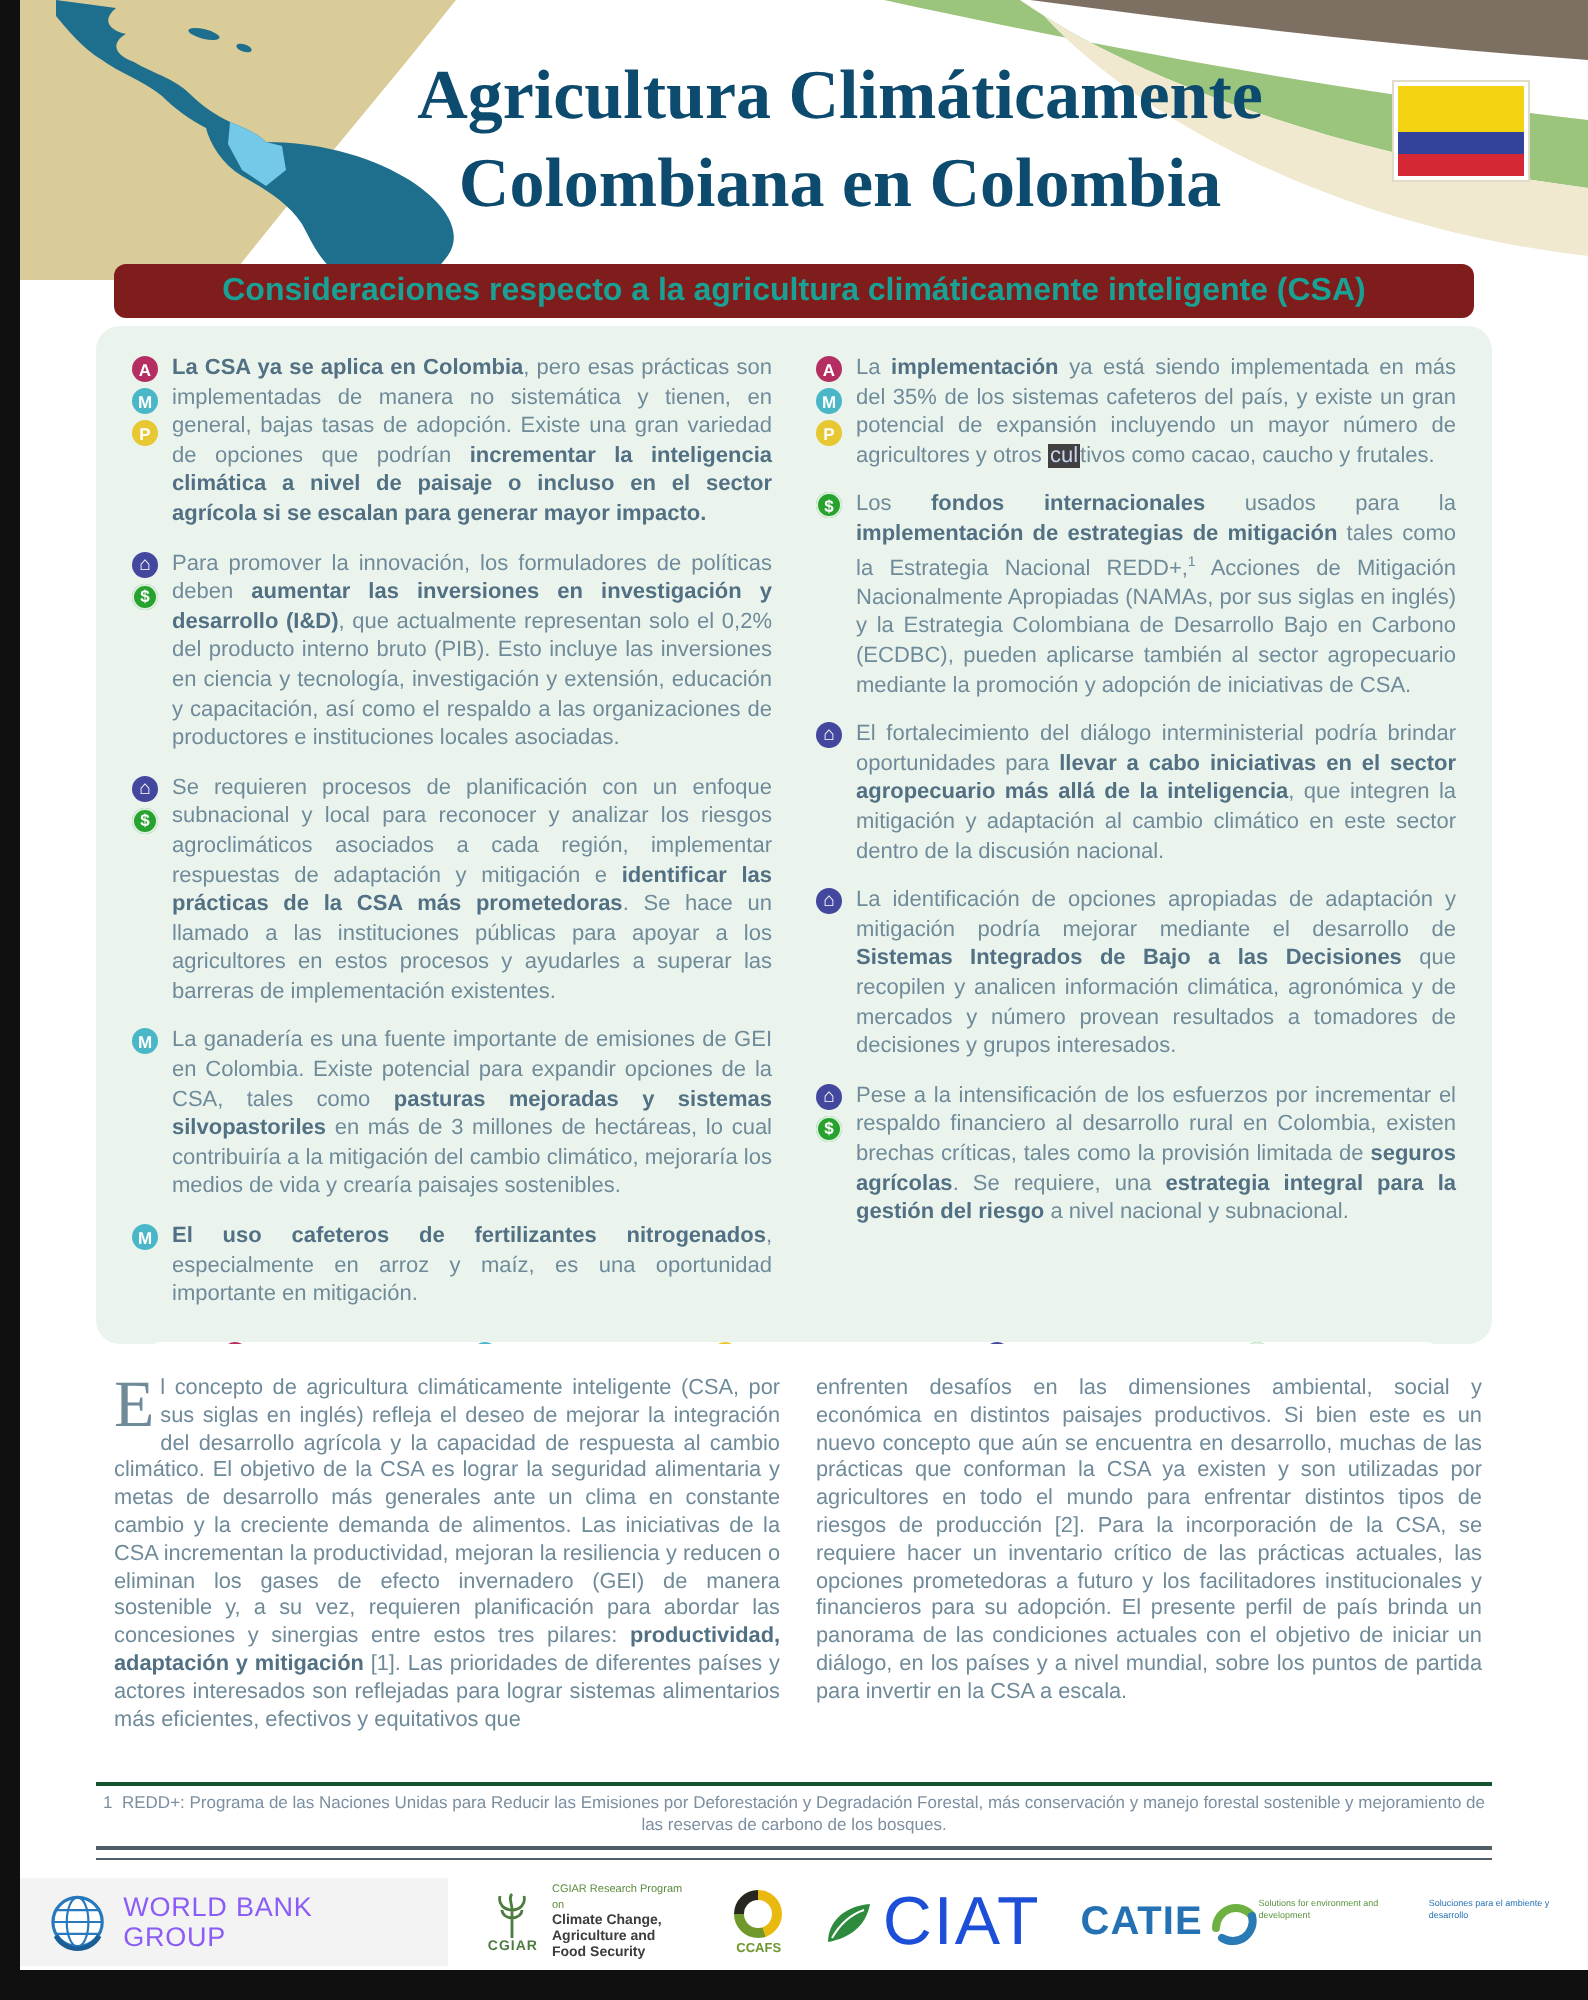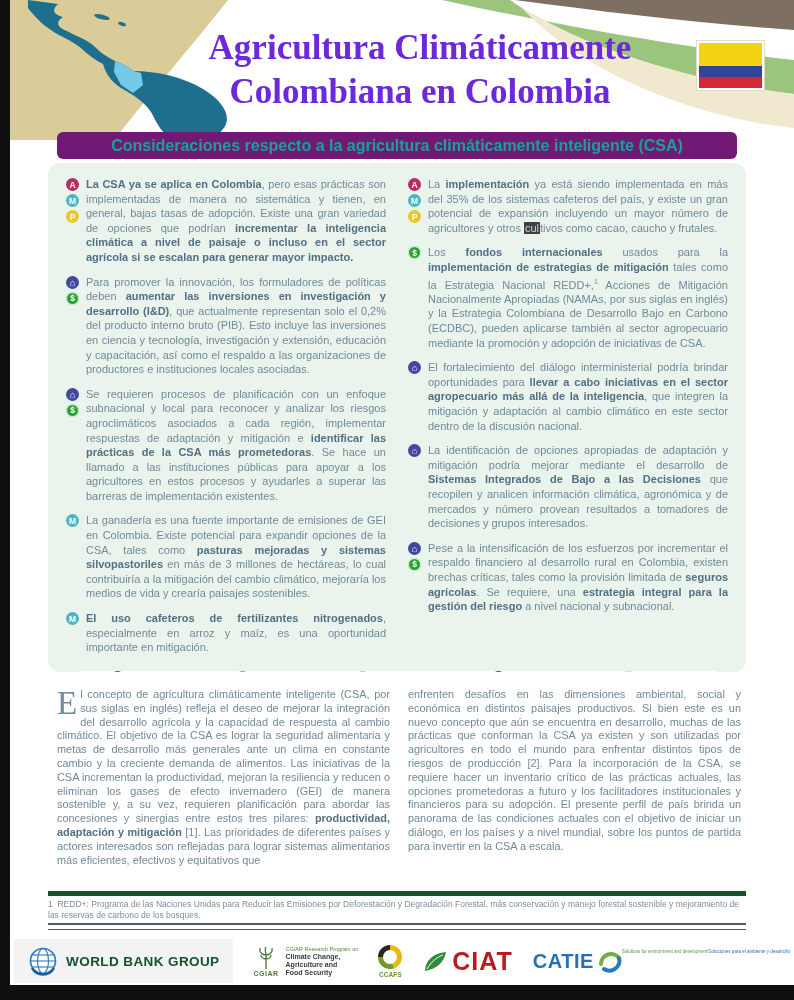--- a/index.html
+++ b/index.html
@@ -4,28 +4,28 @@
 <style>
   html,body{margin:0;padding:0;}
   body{font-family:"Liberation Sans",sans-serif;background:#e8e8e8;}
   .page{position:relative;width:794px;height:1000px;background:#fff;overflow:hidden;margin:0 auto;}
   .edge-left{position:absolute;left:0;top:0;width:10px;height:1000px;background:#101010;}
   .edge-bottom{position:absolute;left:0;top:985px;width:794px;height:15px;background:#101010;}
 
   
   .banner{position:absolute;left:10px;top:0;width:784px;height:140px;}
   .title{position:absolute;left:120px;top:26px;width:600px;text-align:center;
-         font-family:"Liberation Serif",serif;font-weight:700;font-size:35px;line-height:44px;color:#6d28d9;}
+         font-family:"Liberation Serif",serif;font-weight:700;font-size:35px;line-height:44px;color:#0c4a6e;}
   .flag{position:absolute;left:697px;top:41px;width:63px;height:45px;border:2px solid #fff;outline:1px solid #e0dcc8;}
   .flag .y{height:50%;background:#f4d313;}
   .flag .b{height:25%;background:#33439b;}
   .flag .r{height:25%;background:#d62834;}
 
   
-  .secbar{position:absolute;left:57px;top:132px;width:680px;height:27px;background:#701a75;border-radius:6px;
+  .secbar{position:absolute;left:57px;top:132px;width:680px;height:27px;background:#7f1d1d;border-radius:6px;
           display:flex;align-items:center;justify-content:center;
           color:#18a295;font-weight:700;font-size:16px;}
 
   
   .mintbox{position:absolute;left:48px;top:163px;width:698px;height:509px;background:#eaf4ed;border-radius:12px;
            display:flex;flex-direction:column;overflow:hidden;}
   .cols{display:flex;gap:22px;padding:14px 18px 4px 18px;flex:1;}
   .col{flex:1;min-width:0;}
   .bullet{display:flex;gap:6px;margin-bottom:10px;}
   .icol{display:flex;flex-direction:column;gap:3px;flex:0 0 14px;padding-top:1px;}
@@ -46,44 +46,44 @@
   .litem{display:flex;align-items:center;gap:5px;font-size:10.5px;color:#4a6170;}
 
   
   .bodycols{position:absolute;left:57px;top:688px;width:684px;display:flex;gap:18px;}
   .bcol{flex:1;min-width:0;text-align:justify;font-size:10.9px;line-height:13.8px;color:#6f8a99;}
   .bcol .b{font-weight:700;color:#527083;}
   .dropcap{float:left;font-family:"Liberation Serif",serif;font-size:33px;line-height:26px;
            padding:2px 3px 0 0;color:#6f8a99;}
 
   
-  .footnote{position:absolute;left:48px;top:891px;width:698px;border-top:5px solid #14532d;
-            padding-top:3px;font-size:8.5px;line-height:11px;color:#7b8fa0;text-align:left;}
+  .footnote{position:absolute;left:48px;top:891px;width:698px;border-top:2px solid #14532d;
+            padding-top:3px;font-size:8.5px;line-height:11px;color:#7b8fa0;text-align:center;}
   .rule{position:absolute;left:48px;top:923px;width:698px;height:4px;
         border-top:2px solid #4f5d66;border-bottom:1.5px solid #4f5d66;}
 
   
   .footer{position:absolute;left:10px;top:938px;width:784px;height:46px;
           display:flex;align-items:center;justify-content:center;gap:20px;}
   .wb{display:flex;align-items:center;gap:8px;background:#f3f3f3;padding:7px 14px;}
-  .wb-text{font-size:13.5px;font-weight:700;color:#14532d;letter-spacing:.4px;}
+  .wb-text{font-size:13.5px;font-weight:400;color:#8b5cf6;letter-spacing:.4px;}
   .cgiar{display:flex;align-items:center;gap:7px;}
   .cgiar-col{display:flex;flex-direction:column;align-items:center;}
   .cgiar-name{font-size:7px;color:#4d7d3e;font-weight:700;letter-spacing:.5px;}
   .ccafs-prog{display:flex;flex-direction:column;line-height:8px;}
   .prog-top{font-size:5.5px;color:#5a8a3c;}
   .prog-line{font-size:7px;color:#3c3c3c;font-weight:700;}
   .ccafs{display:flex;flex-direction:column;align-items:center;gap:2px;}
   .ccafs-ring{width:24px;height:24px;border-radius:50%;
               background:conic-gradient(#e9b90f 0 45%,#70982b 45% 75%,#27271f 75% 100%);
               display:flex;align-items:center;justify-content:center;}
   .ccafs-ring .in{width:14px;height:14px;border-radius:50%;background:#fff;}
   .ccafs-name{font-size:6.5px;color:#6f962c;font-weight:700;}
   .ciat{display:flex;align-items:center;gap:4px;}
-  .ciat-name{font-size:25px;font-weight:700;color:#b91c1c;letter-spacing:1px;}
+  .ciat-name{font-size:34px;font-weight:400;color:#1d4ed8;letter-spacing:1px;}
   .catie{display:flex;flex-direction:row;align-items:flex-start;}
   .catie-row{display:flex;align-items:center;gap:4px;}
   .catie-name{font-size:20px;font-weight:800;color:#2472b4;letter-spacing:.5px;}
   .catie-tag{font-size:4.5px;line-height:5.5px;}
   .tag-en{color:#5a9440;}
   .tag-es{color:#2472b4;}
 </style>
 </head>
 <body>
 

